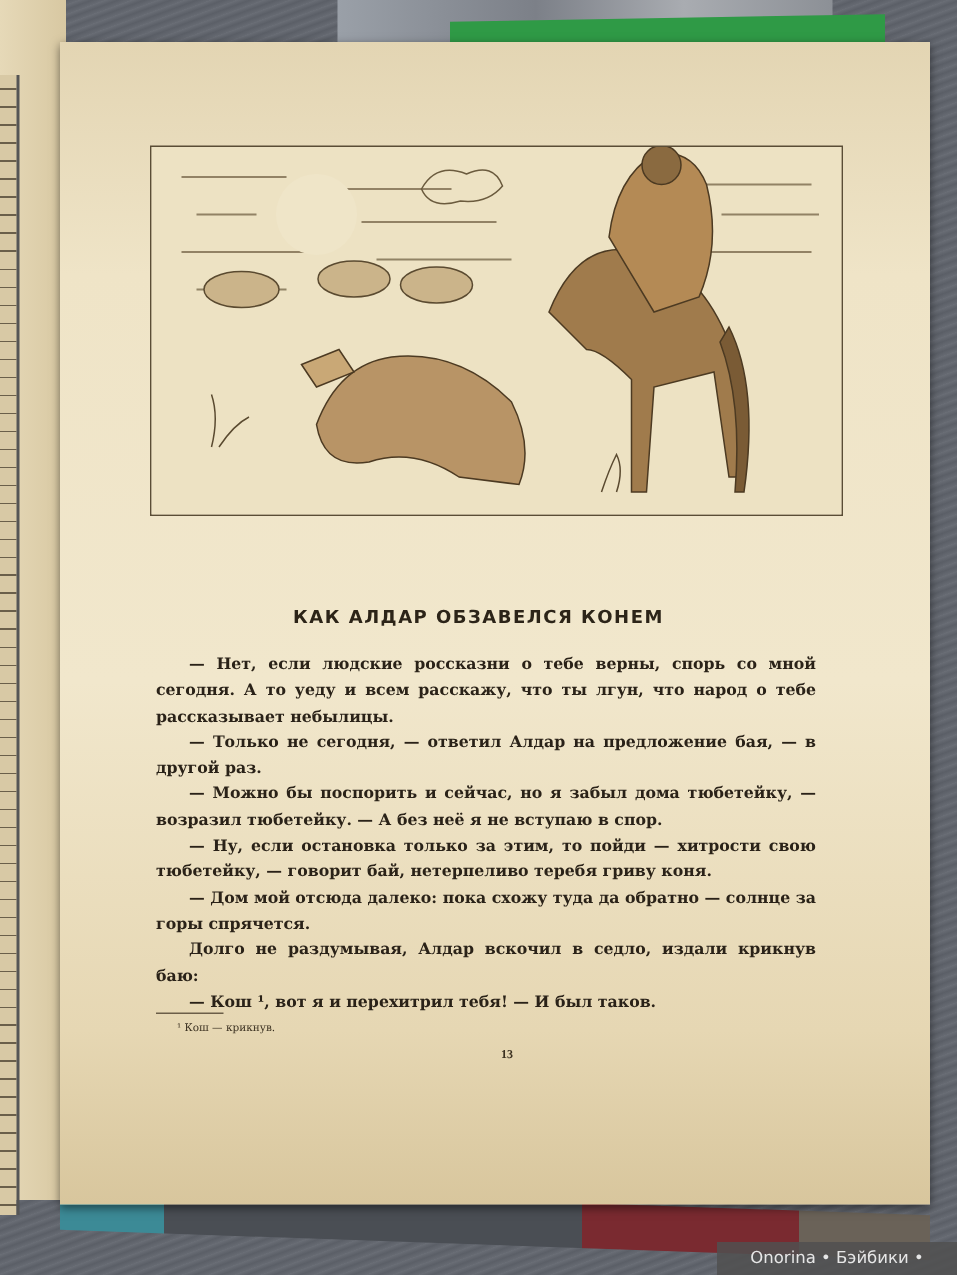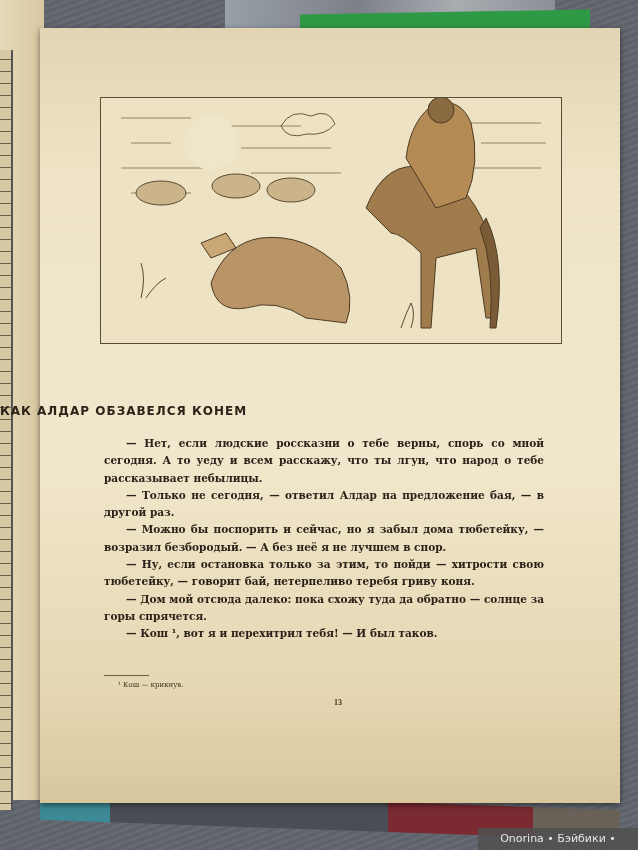--- a/index.html
+++ b/index.html
@@ -17,21 +17,21 @@
     background:repeating-linear-gradient(0deg,#d8c9a5 0 6px,#6a5f4a 6px 7px,#d8c9a5 7px 12px);}
   .bottom-stack{position:absolute;left:40px;top:800px;width:580px;height:30px;
     background:linear-gradient(90deg,#3c8a96 0 12%,#4a4e54 12% 60%,#7a2a30 60% 85%,#6a6258 85%);
     transform:skewY(2deg);}
   .page{position:absolute;left:40px;top:28px;width:580px;height:775px;
     background:linear-gradient(180deg,#e3d5b3 0%,#efe4c7 20%,#f1e7cc 55%,#e6d7b3 85%,#d8c69d 100%);
     box-shadow:0 2px 6px rgba(0,0,0,.5);}
   .illustration{position:absolute;left:100px;top:97px;width:460px;height:245px;
     border:1.5px solid #5a4d36;}
   .illustration svg{width:100%;height:100%;display:block;}
-  .title{position:absolute;left:0;width:638px;top:404px;text-align:left;
+  .title{position:absolute;left:0;width:638px;top:404px;text-align:center;
     font-family:"DejaVu Sans",sans-serif;font-weight:bold;font-size:12px;letter-spacing:1px;color:#2c2418;}
   .text{position:absolute;left:104px;top:435px;width:440px;
     font-family:"DejaVu Serif",serif;font-size:10.5px;line-height:17.3px;color:#2a2218;font-weight:bold;}
   .text p{margin:0;text-align:justify;}
   .text p.ind{text-indent:22px;}
   .fn-rule{position:absolute;left:104px;top:675px;width:45px;height:1px;background:#6b5e48;}
   .footnote{position:absolute;left:118px;top:681px;font-size:7px;color:#3a3020;font-family:"DejaVu Serif",serif;}
   .pagenum{position:absolute;left:334px;top:698px;font-size:8px;font-weight:bold;color:#3a3020;font-family:Liberation Serif, serif;}
   .watermark{position:absolute;right:0;bottom:0;width:160px;height:22px;background:rgba(80,80,80,.85);
     color:#e6e6e6;font-family:"DejaVu Sans",sans-serif;font-size:11px;line-height:22px;text-align:center;}
@@ -85,23 +85,24 @@
       <path d="M300 230 q5 -15 10 -25 q5 10 0 25"></path>
     </g>
   </svg>
 </div>
 
 <div class="title">КАК АЛДАР ОБЗАВЕЛСЯ КОНЕМ</div>
 
 <div class="text">
   <p class="ind">— Нет, если людские россказни о тебе верны, спорь со мной сегодня. А то уеду и всем расскажу, что ты лгун, что народ о тебе рассказывает небылицы.</p>
   <p class="ind">— Только не сегодня, — ответил Алдар на предложение бая, — в другой раз.</p>
-  <p class="ind">— Можно бы поспорить и сейчас, но я забыл дома тюбетейку, — возразил безбородый. — А без неё я не лучшем в спор.</p>
+  <p class="ind">— Можно бы поспорить и сейчас, но я забыл дома тюбетейку, — возразил тюбетейку. — А без неё я не вступаю в спор.</p>
   <p class="ind">— Ну, если остановка только за этим, то пойди — хитрости свою тюбетейку, — говорит бай, нетерпеливо теребя гриву коня.</p>
   <p class="ind">— Дом мой отсюда далеко: пока схожу туда да обратно — солнце за горы спрячется.</p>
+  <p class="ind">Долго не раздумывая, Алдар вскочил в седло, издали крикнув баю:</p>
   <p class="ind">— Кош ¹, вот я и перехитрил тебя! — И был таков.</p>
 </div>
 
 <div class="fn-rule"></div>
 <div class="footnote">¹ Кош — крикнув.</div>
 <div class="pagenum">13</div>
 
 <div class="watermark">Onorina • Бэйбики • babiki.ru</div>
 
 </body></html>

